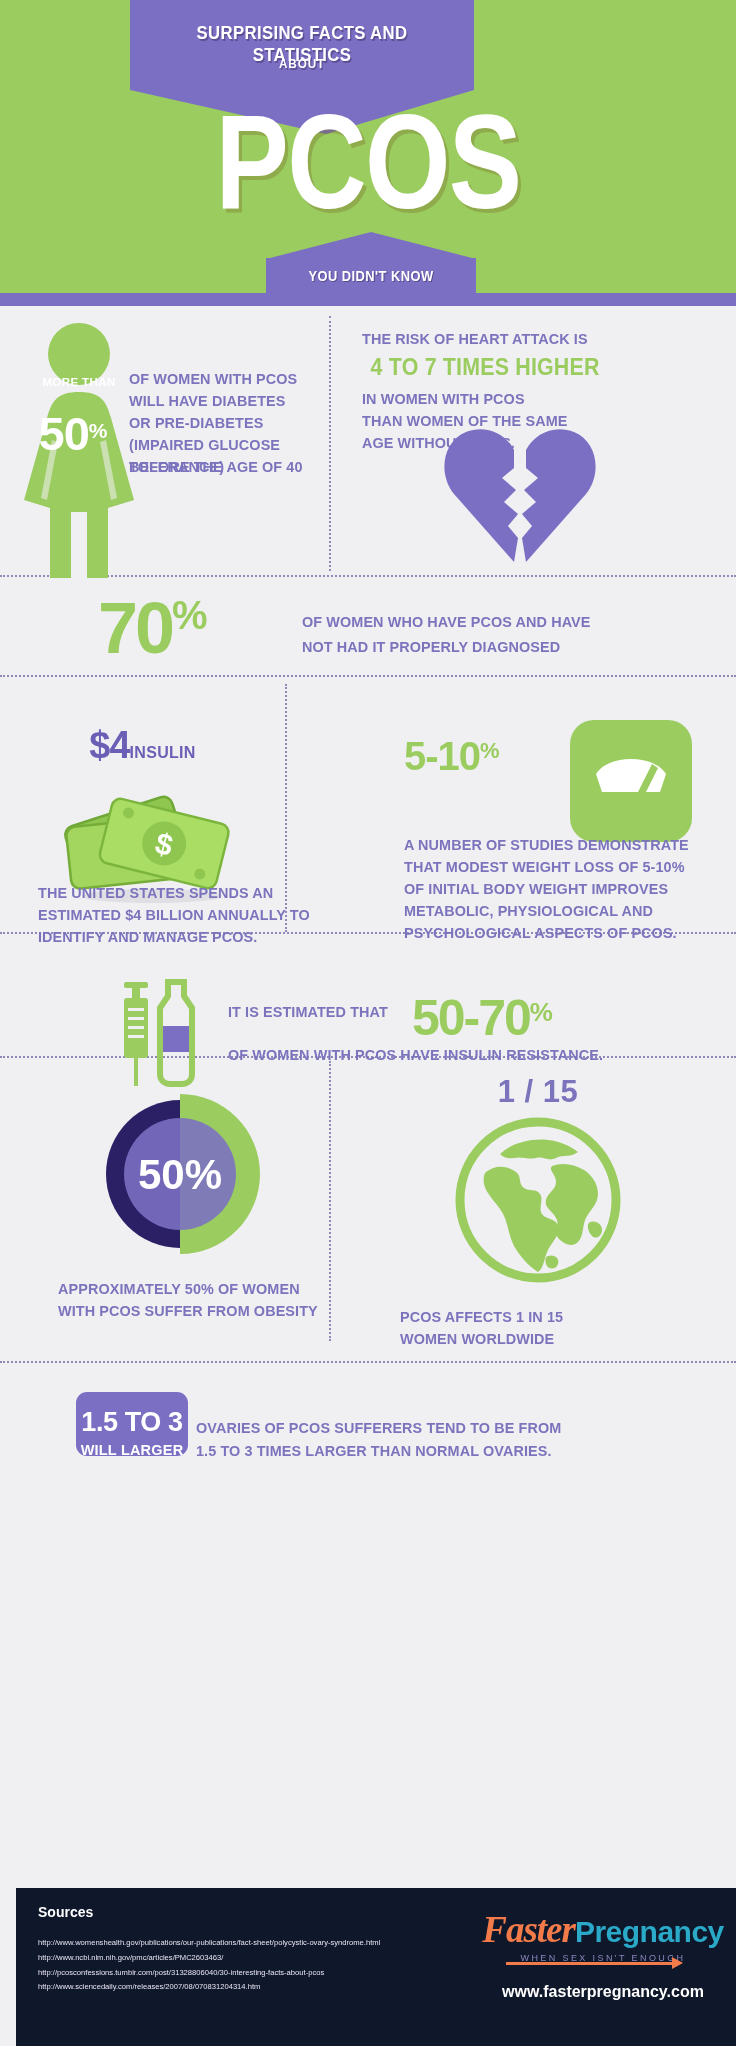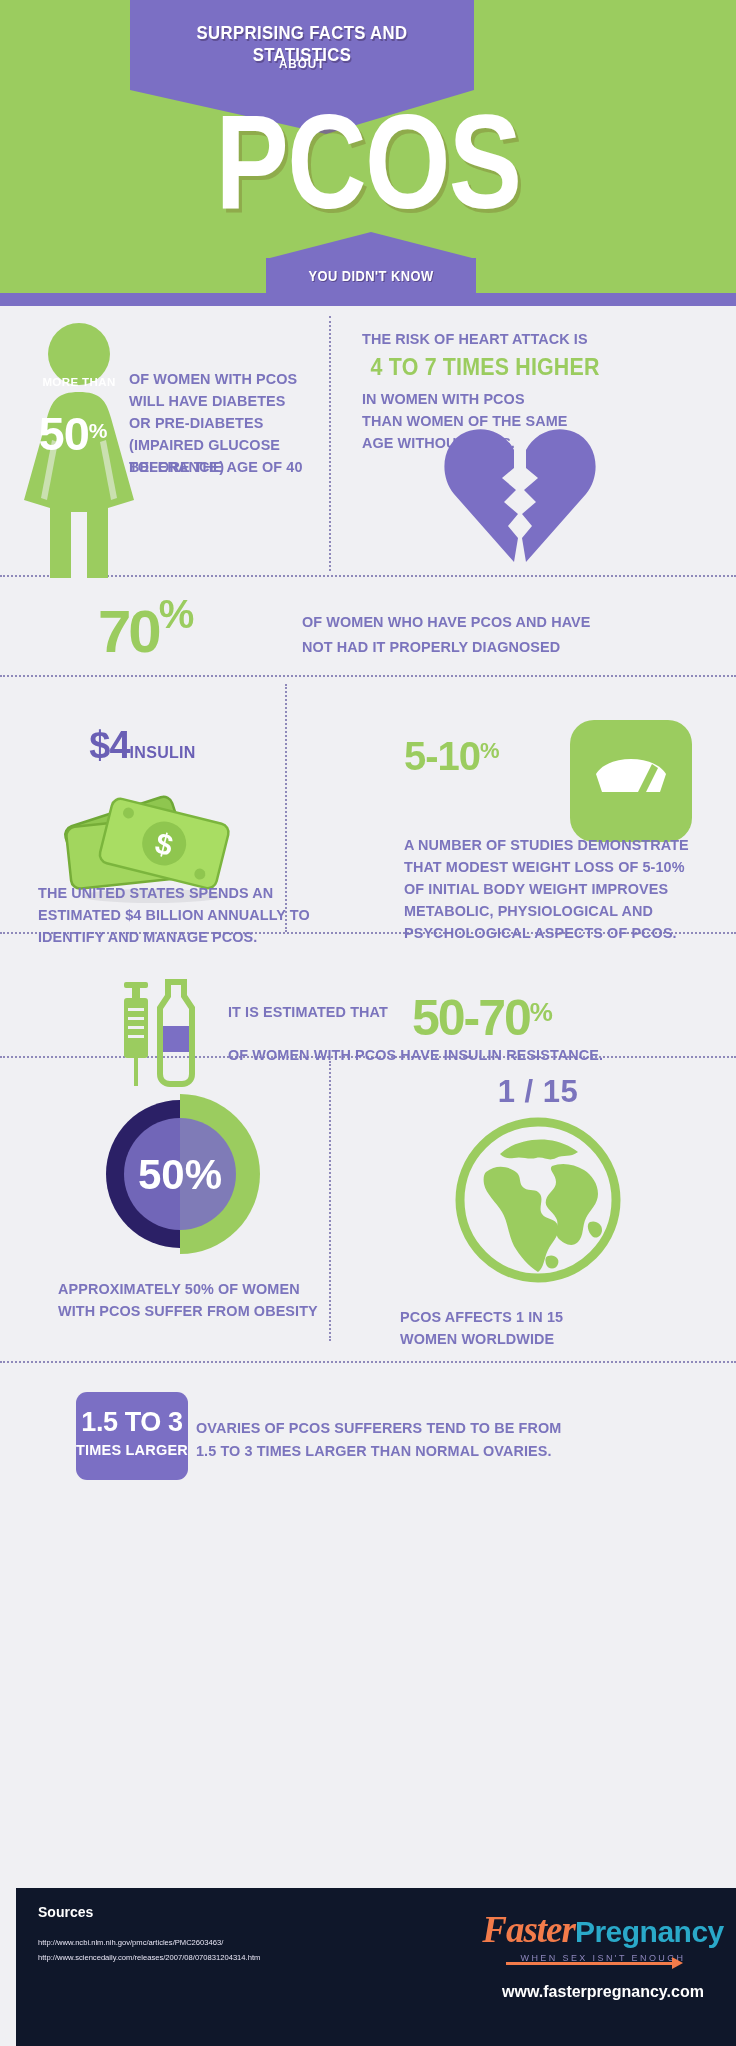--- a/index.html
+++ b/index.html
@@ -288,21 +288,21 @@
       <div class="txt txt-cond" style="position:absolute; left:362px; top:126px;">AGE WITHOUT PCOS.</div>
 
       <svg width="160" height="150" viewBox="0 0 160 150" style="position:absolute; left:440px; top:110px;">
         <path d="M74 146 L14 78 C-2 58 2 26 26 16 C46 8 66 18 74 34 L74 52 L62 62 L76 74 L64 86 L78 98 L68 110 L78 122 Z" fill="#7b6fc4"></path>
         <path d="M86 146 L146 78 C162 58 158 26 134 16 C114 8 94 18 86 34 L86 52 L98 62 L84 74 L96 86 L82 98 L92 110 L82 122 Z" fill="#7b6fc4"></path>
       </svg>
     </div>
 
     <div>
       <div style="position:absolute; left:98px; top:290px;">
-        <span class="bignum" style="font-size:60px; letter-spacing:-3px;">70</span><span class="bignum" style="font-size:40px; vertical-align:24px;">%</span>
+        <span class="bignum" style="font-size:72px; letter-spacing:-3px;">70</span><span class="bignum" style="font-size:40px; vertical-align:24px;">%</span>
       </div>
       <div class="txt txt-cond" style="position:absolute; left:302px; top:305px;">OF WOMEN WHO HAVE PCOS AND HAVE</div>
       <div class="txt txt-cond" style="position:absolute; left:302px; top:330px;">NOT HAD IT PROPERLY DIAGNOSED</div>
     </div>
 
     <div>
       <div style="position:absolute; left:0px; top:418px; width:285px; text-align:center;">
         <span class="purple-dark" style="font-size:38px; font-weight:bold; letter-spacing:-1px;">$4</span><span class="purple-dark" style="font-size:16px; font-weight:bold; letter-spacing:0.3px;">INSULIN</span>
       </div>
 
@@ -394,34 +394,36 @@
           <path d="M138 108 C144 106 150 110 150 116 C150 122 144 126 140 122 C136 118 134 110 138 108 Z"></path>
           <path d="M96 142 C102 140 108 144 106 150 C104 156 96 156 94 150 C93 146 93 143 96 142 Z"></path>
         </g>
       </svg>
 
       <div class="txt txt-cond" style="position:absolute; left:400px; top:1000px;">PCOS AFFECTS 1 IN 15</div>
       <div class="txt txt-cond" style="position:absolute; left:400px; top:1022px;">WOMEN WORLDWIDE</div>
     </div>
 
     <div>
-      <div style="position:absolute; left:76px; top:1086px; width:112px; height:88px; background:#7b6fc4; border-radius:11px;">
+      <div style="position:absolute; left:76px; top:1086px; width:112px; height:64px; background:#7b6fc4; border-radius:11px;">
         <div style="text-align:center; color:#ffffff; font-size:27px; font-weight:bold; padding-top:15px; letter-spacing:-0.4px;">1.5 TO 3</div>
-        <div style="text-align:center; color:#ffffff; font-size:14.5px; font-weight:bold; margin-top:4px; letter-spacing:0.2px;">TIMES LARGER</div>
+        <div style="text-align:center; color:#ffffff; font-size:14.5px; font-weight:bold; margin-top:4px; letter-spacing:0.2px;">WILL LARGER</div>
       </div>
       <div class="txt txt-cond" style="position:absolute; left:196px; top:1111px;">OVARIES OF PCOS SUFFERERS TEND TO BE FROM</div>
       <div class="txt txt-cond" style="position:absolute; left:196px; top:1134px;">1.5 TO 3 TIMES LARGER THAN NORMAL OVARIES.</div>
     </div>
 
   </div>
 
   <div class="footer">
     <div class="footer-title">Sources</div>
     <div class="src-list">
+      <div class="src-item">http://www.womenshealth.gov/publications/our-publications/fact-sheet/polycystic-ovary-syndrome.html</div>
       <div class="src-item">http://www.ncbi.nlm.nih.gov/pmc/articles/PMC2603463/</div>
+      <div class="src-item">http://pcosconfessions.tumblr.com/post/31328806040/30-interesting-facts-about-pcos</div>
       <div class="src-item">http://www.sciencedaily.com/releases/2007/08/070831204314.htm</div>
     </div>
     <div class="brand-wrap">
       <div style="position:relative;">
         <span class="brand-faster">Faster</span><span class="brand-preg">Pregnancy</span>
         <div class="arrow-line"></div>
         <div class="arrow-head"></div>
       </div>
       <div class="brand-tag">WHEN SEX ISN'T ENOUGH</div>
       <div class="brand-url">www.fasterpregnancy.com</div>

